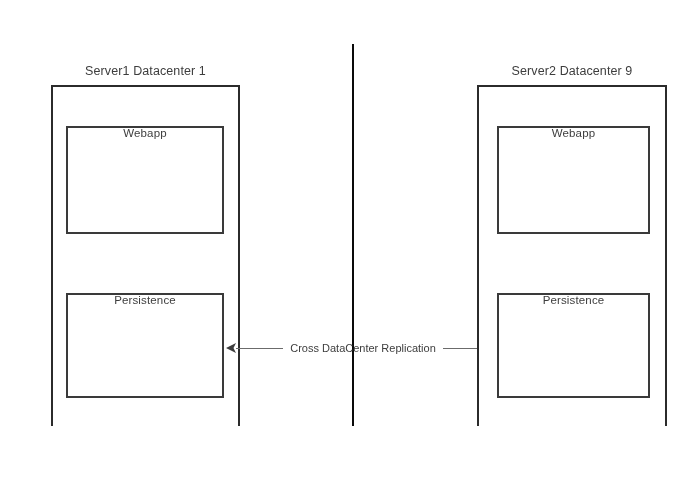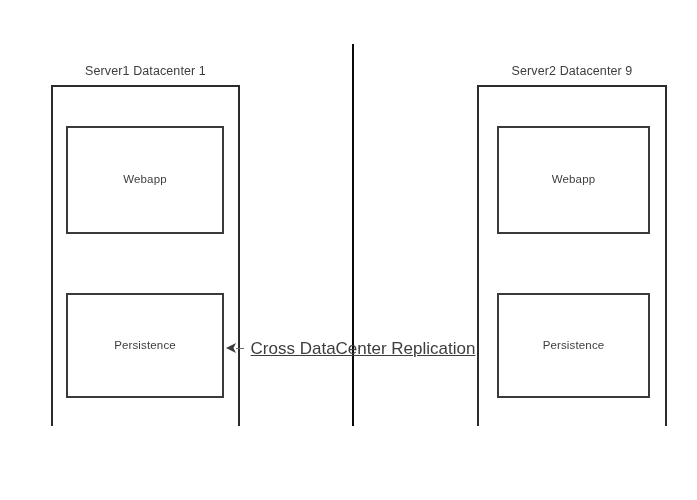--- a/index.html
+++ b/index.html
@@ -28,21 +28,21 @@
     background: #ffffff;
   }
 
   
   .component-box {
     position: absolute;
     box-sizing: border-box;
     border: 2px solid #3a3a3a;
     background: #ffffff;
     display: flex;
-    align-items: center;
+    align-items: flex-start;
     justify-content: center;
   }
   .component-label {
     font-size: 11.5px;
     color: #3d3d3d;
     letter-spacing: 0.15px;
     line-height: 1;
     white-space: nowrap;
   }
 
@@ -70,27 +70,26 @@
     height: 18px;
     display: flex;
     align-items: center;
   }
   .connector-seg {
     height: 1px;
     background: #6b6b6b;
     flex: 1 1 auto;
   }
   .connector-label {
-    font-size: 17px;
+    font-size: 11px;
     color: #3d3d3d;
     white-space: nowrap;
     padding: 0 7px;
     line-height: 1;
     flex: 0 0 auto;
-    text-decoration: underline;
   }
   .arrow-head {
     flex: 0 0 auto;
     width: 10px;
     height: 12px;
     display: block;
   }
   .arrow-head svg { display: block; }
 </style>
 </head>

